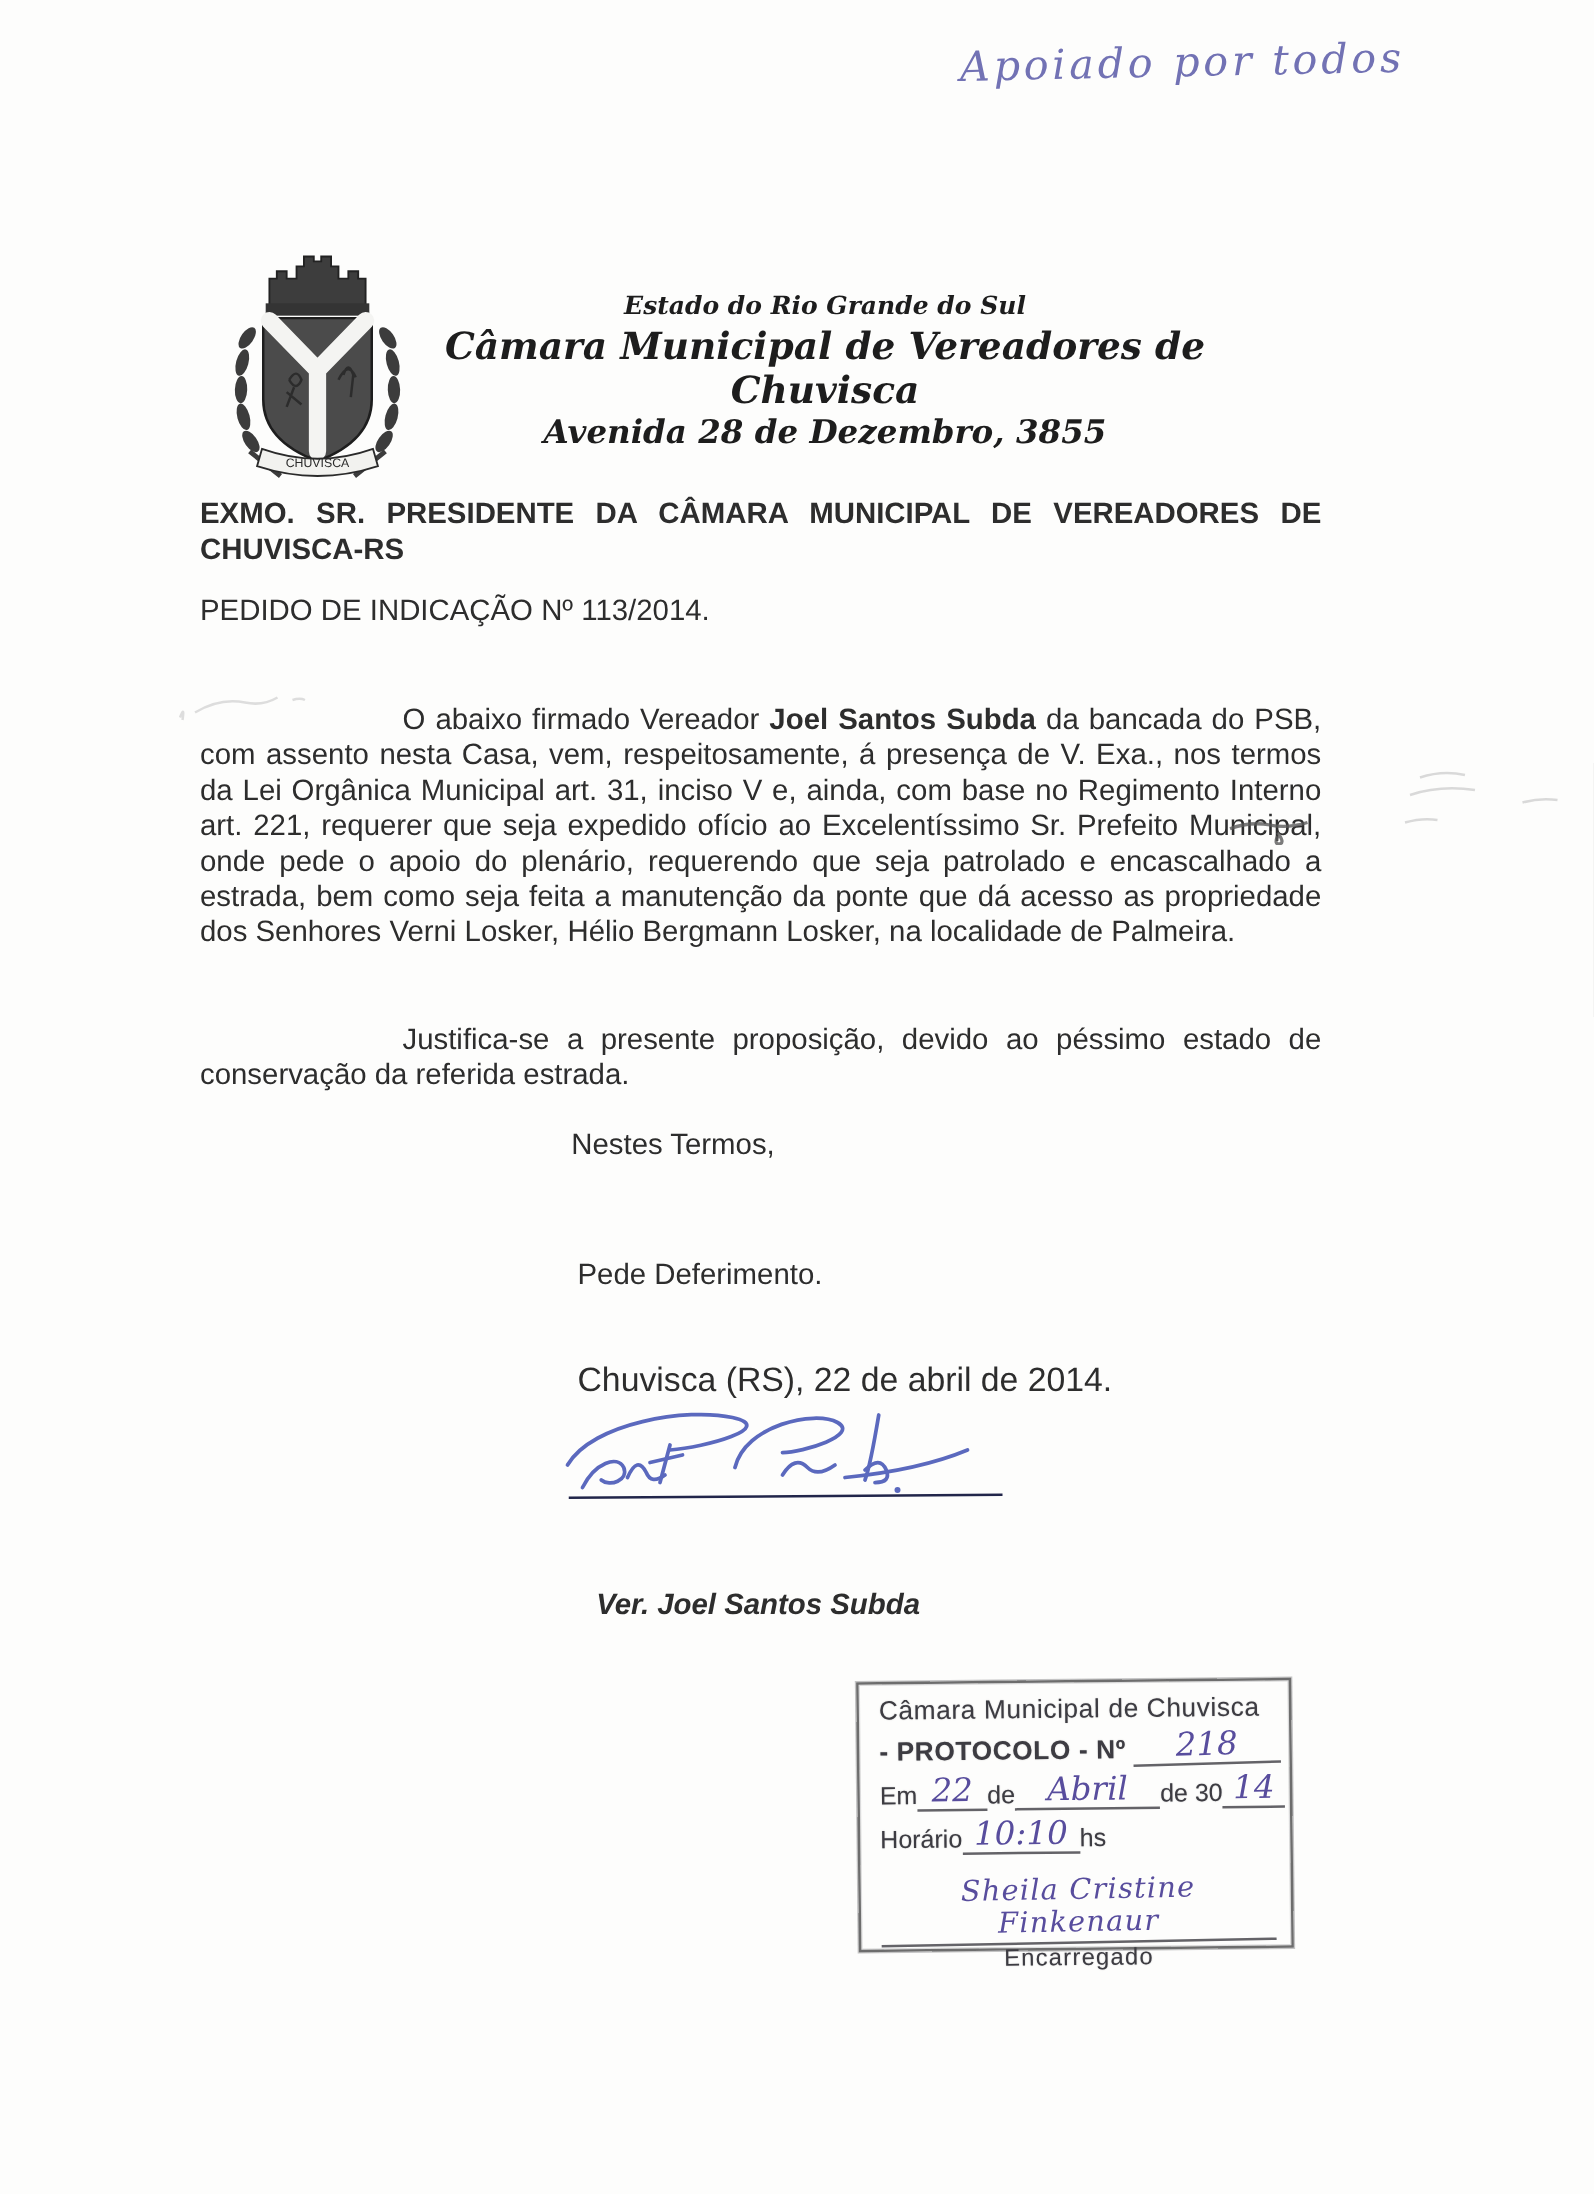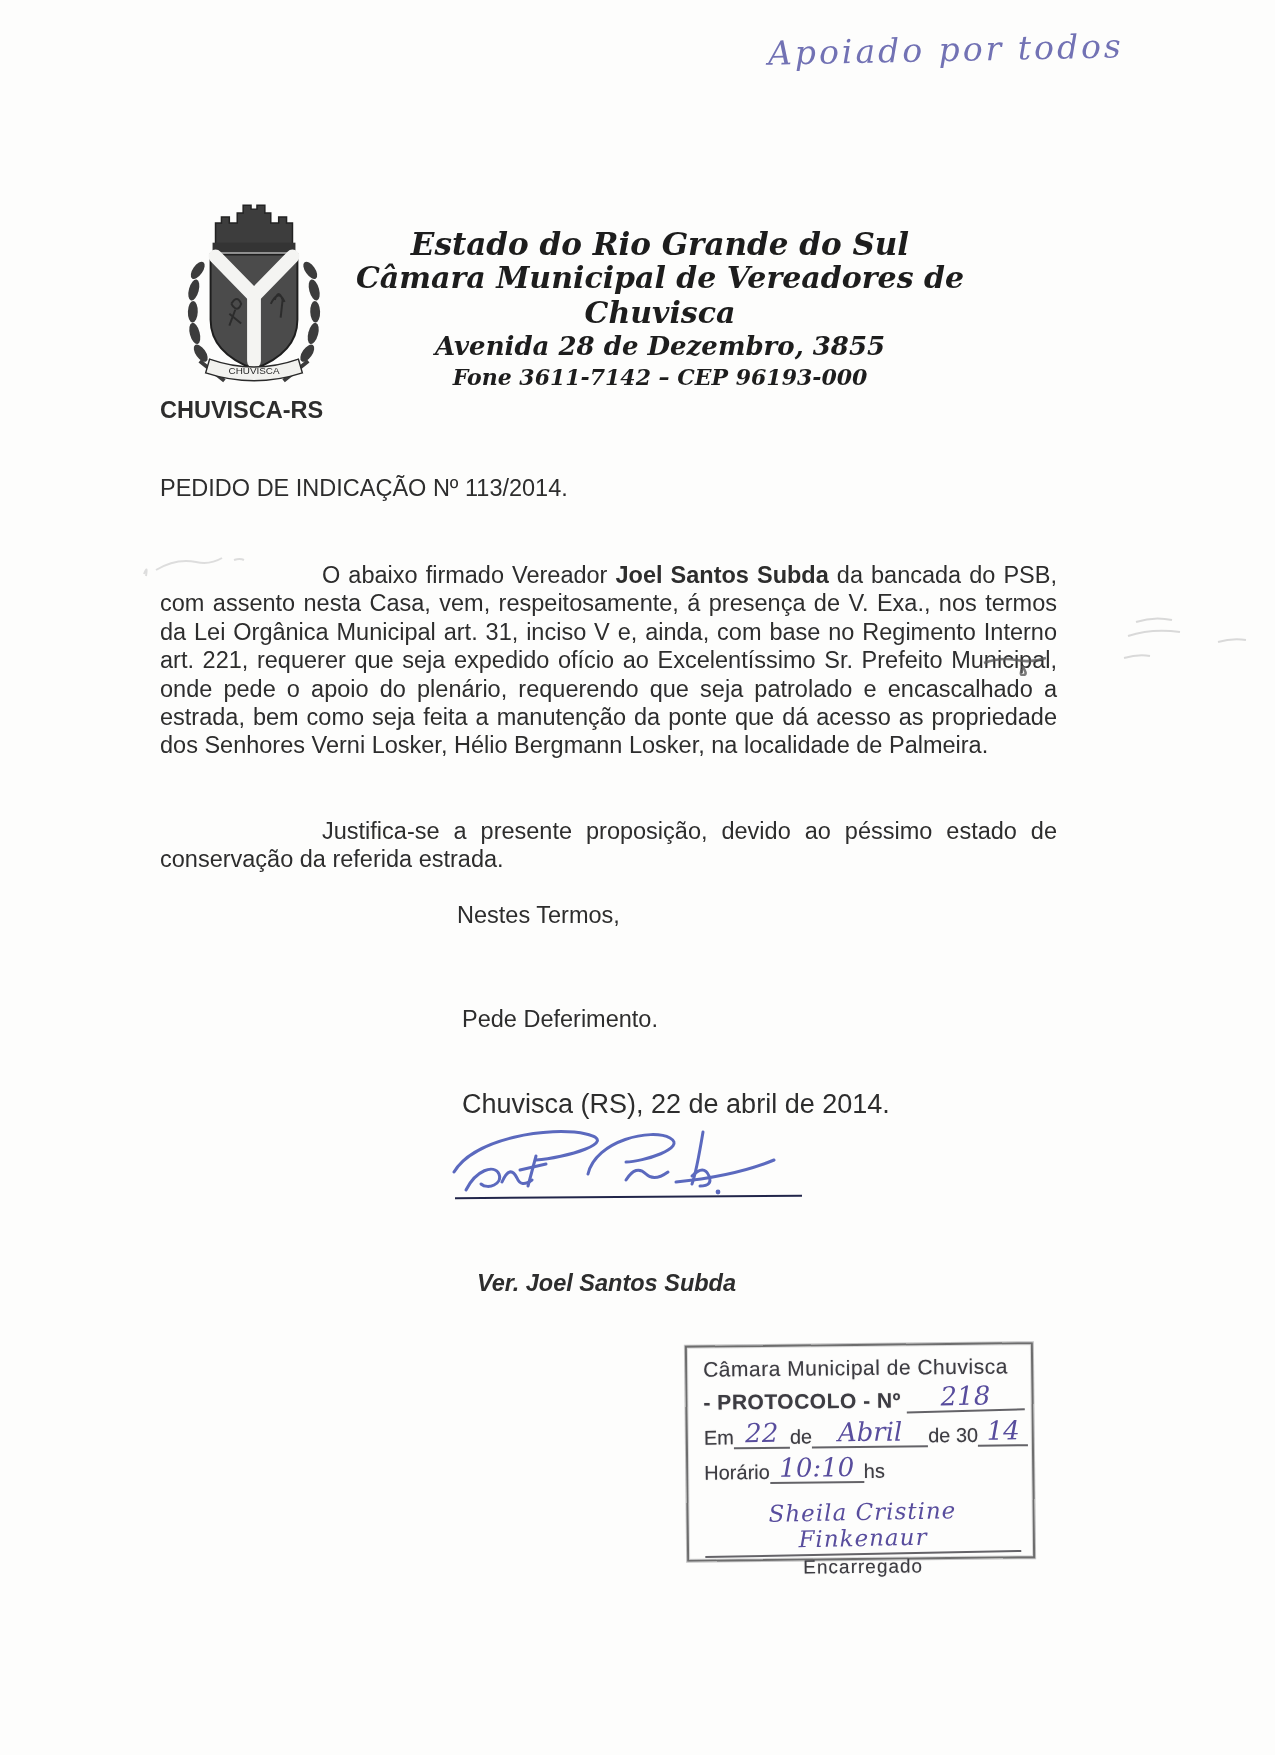--- a/index.html
+++ b/index.html
@@ -29,21 +29,21 @@
 
   
   .crest{left:180px;top:192px;}
   .lh-text{
     left:300px;top:228px;width:720px;
     text-align:center;
     font-family:"DejaVu Serif", serif;
     font-style:italic;font-weight:bold;
     color:#1d1d1d;
   }
-  .lh-line1{font-size:31px;line-height:32px;}
+  .lh-line1{font-size:20px;line-height:32px;}
   .lh-line2{font-size:30px;line-height:35px;}
   .lh-line3{font-size:26px;line-height:33px;}
   .lh-line4{font-size:22px;line-height:29px;}
 
   
   .addressee{
     left:160px;top:396px;width:897px;
     font-weight:bold;font-size:23.5px;line-height:29px;
   }
   .addr-l1{text-align:justify;text-align-last:justify;}
@@ -158,24 +158,24 @@
 
       <path d="M30,168 q45,16 90,0 l4,14 q-49,16 -98,0 z" fill="#f2f2ef" stroke="#2a2a2a" stroke-width="1.5"></path>
       <text x="75" y="183" text-anchor="middle" font-size="10" font-family="Liberation Sans, sans-serif" fill="#2a2a2a">CHUVISCA</text>
     </svg>
   </div>
 
   <div class="abs lh-text">
     <div class="lh-line1">Estado do Rio Grande do Sul</div>
     <div class="lh-line2">Câmara Municipal de Vereadores de Chuvisca</div>
     <div class="lh-line3">Avenida 28 de Dezembro, 3855</div>
-    <div class="lh-line4">Fone 3611-7142 – CEP 96193-000</div>
   </div>
 
   <div class="abs addressee">
+    <div class="addr-l1">EXMO. SR. PRESIDENTE DA CÂMARA MUNICIPAL DE VEREADORES DE</div>
     <div>CHUVISCA-RS</div>
   </div>
 
   <div class="abs doc-title">PEDIDO DE INDICAÇÃO Nº 113/2014.</div>
 
   <div class="abs body-p p1"><span>O abaixo firmado Vereador </span><span class="b">Joel Santos Subda</span><span> da bancada do PSB, com assento nesta Casa, vem, respeitosamente, á presença de V. Exa., nos termos da Lei Orgânica Municipal art. 31, inciso V e, ainda, com base no Regimento Interno art. 221, requerer que seja expedido ofício ao Excelentíssimo Sr. Prefeito Municipal, onde pede o apoio do plenário, requerendo que seja patrolado e encascalhado a estrada, bem como seja feita a manutenção da ponte que dá acesso as propriedade dos Senhores Verni Losker, Hélio Bergmann Losker, na localidade de Palmeira.</span></div>
 
   <div class="abs body-p p2">Justifica-se a presente proposição, devido ao péssimo estado de conservação da referida estrada.</div>
 
   <div class="abs closing1">Nestes Termos,</div>

